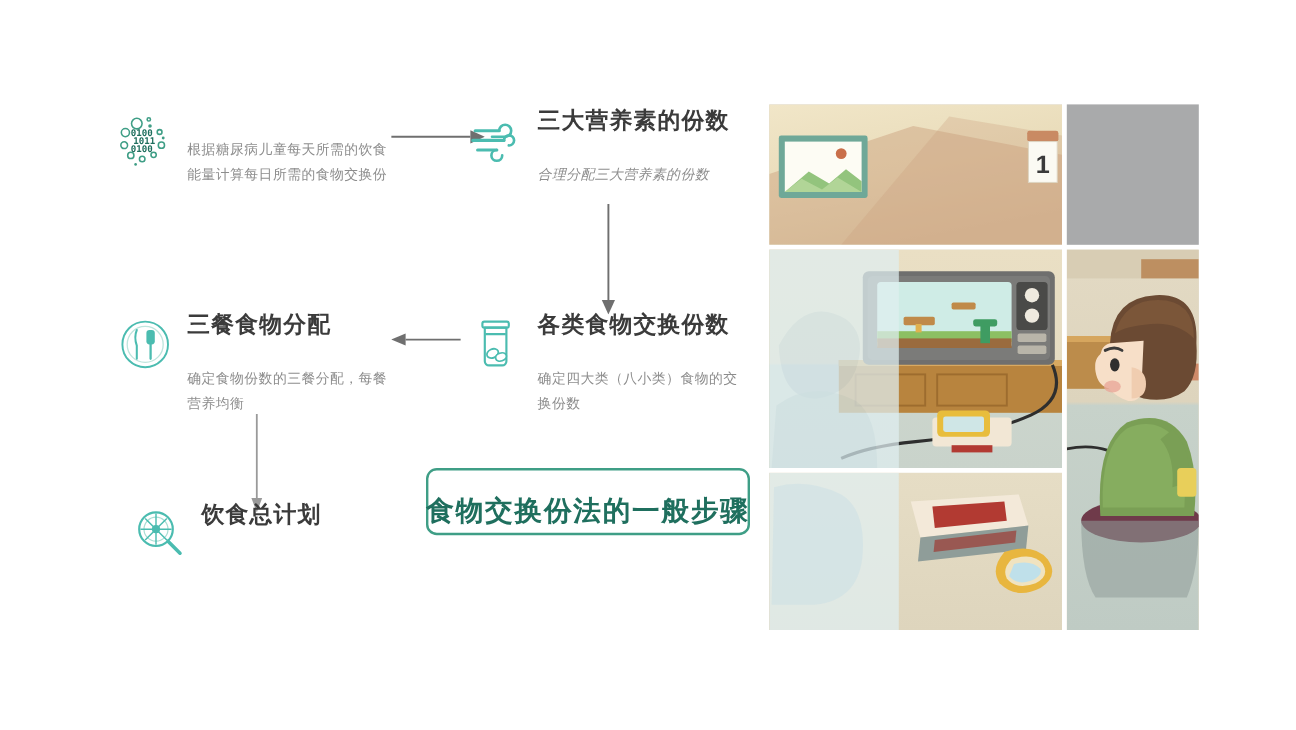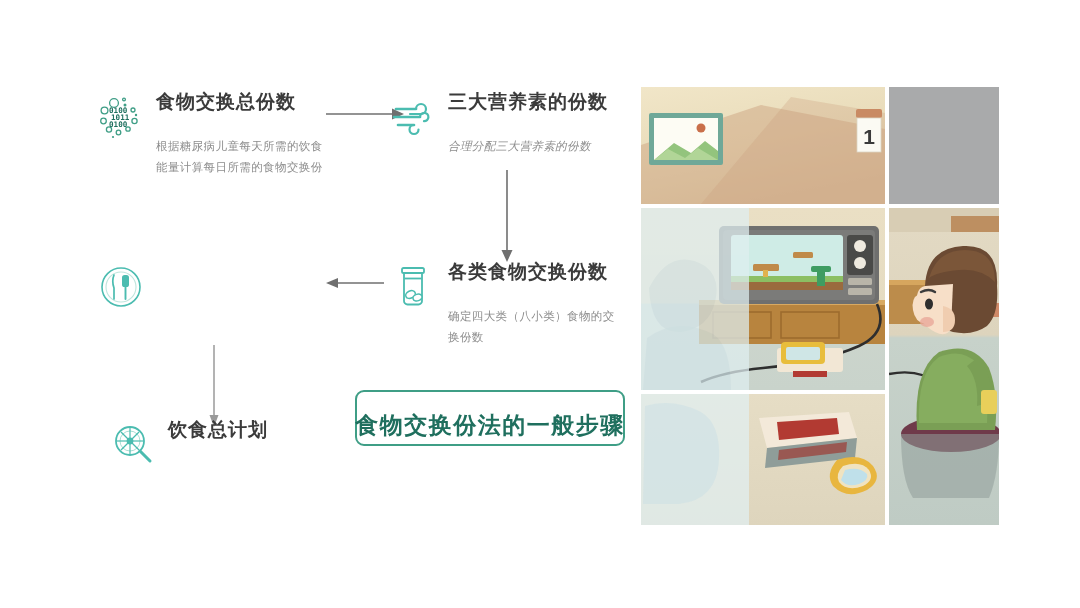--- a/index.html
+++ b/index.html
@@ -106,21 +106,20 @@
           <circle cx="15" cy="43" r="1.1"></circle>
         </g>
         <g font-family="DejaVu Sans Mono, monospace" font-size="7.6" font-weight="bold" fill="#1f6f5e">
           <text x="11" y="19">0100</text>
           <text x="13" y="26">1011</text>
           <text x="11" y="33">0100</text>
         </g>
       </svg>
     </div>
     <div class="step-body">
-      <div class="step-title">食物交换总份数</div>
       <div class="step-desc">根据糖尿病儿童每天所需的饮食能量计算每日所需的食物交换份</div>
     </div>
   </div>
 
   <div class="arrow" style="left:326px; top:104px;">
     <svg width="78" height="20" viewBox="0 0 78 20">
       <line x1="0" y1="10" x2="66" y2="10" stroke="#6f6f6f" stroke-width="1.6"></line>
       <polygon points="66,4.5 78,10 66,15.5" fill="#6f6f6f"></polygon>
     </svg>
   </div>
@@ -182,20 +181,24 @@
 
   <div class="step" style="left:98px; top:262px;">
     <div class="step-icon">
       <svg viewBox="0 0 46 46" width="46" height="46">
         <circle cx="23" cy="23" r="19" fill="none" stroke="#4bbcb0" stroke-width="1.6"></circle>
         <circle cx="23" cy="23" r="15" fill="none" stroke="#bfe5dd" stroke-width="1.1"></circle>
         <path d="M16 11 q-2.5 6 0 13 v11" fill="none" stroke="#4bbcb0" stroke-width="1.7" stroke-linecap="round"></path>
         <rect x="24" y="11" width="7" height="12" rx="2.6" fill="#4bbcb0"></rect>
         <line x1="27.5" y1="23" x2="27.5" y2="35" stroke="#4bbcb0" stroke-width="1.9" stroke-linecap="round"></line>
       </svg>
+    </div>
+    <div class="step-body">
+      <div class="step-title">三餐食物分配</div>
+      <div class="step-desc" style="max-width:170px;">确定食物份数的三餐分配，每餐营养均衡</div>
     </div>
   </div>
 
   <div class="arrow" style="left:204px; top:345px;">
     <svg width="20" height="82" viewBox="0 0 20 82">
       <line x1="10" y1="0" x2="10" y2="70" stroke="#9a9a9a" stroke-width="1.5"></line>
       <polygon points="5.5,70 14.5,70 10,82" fill="#9a9a9a"></polygon>
     </svg>
   </div>
 

